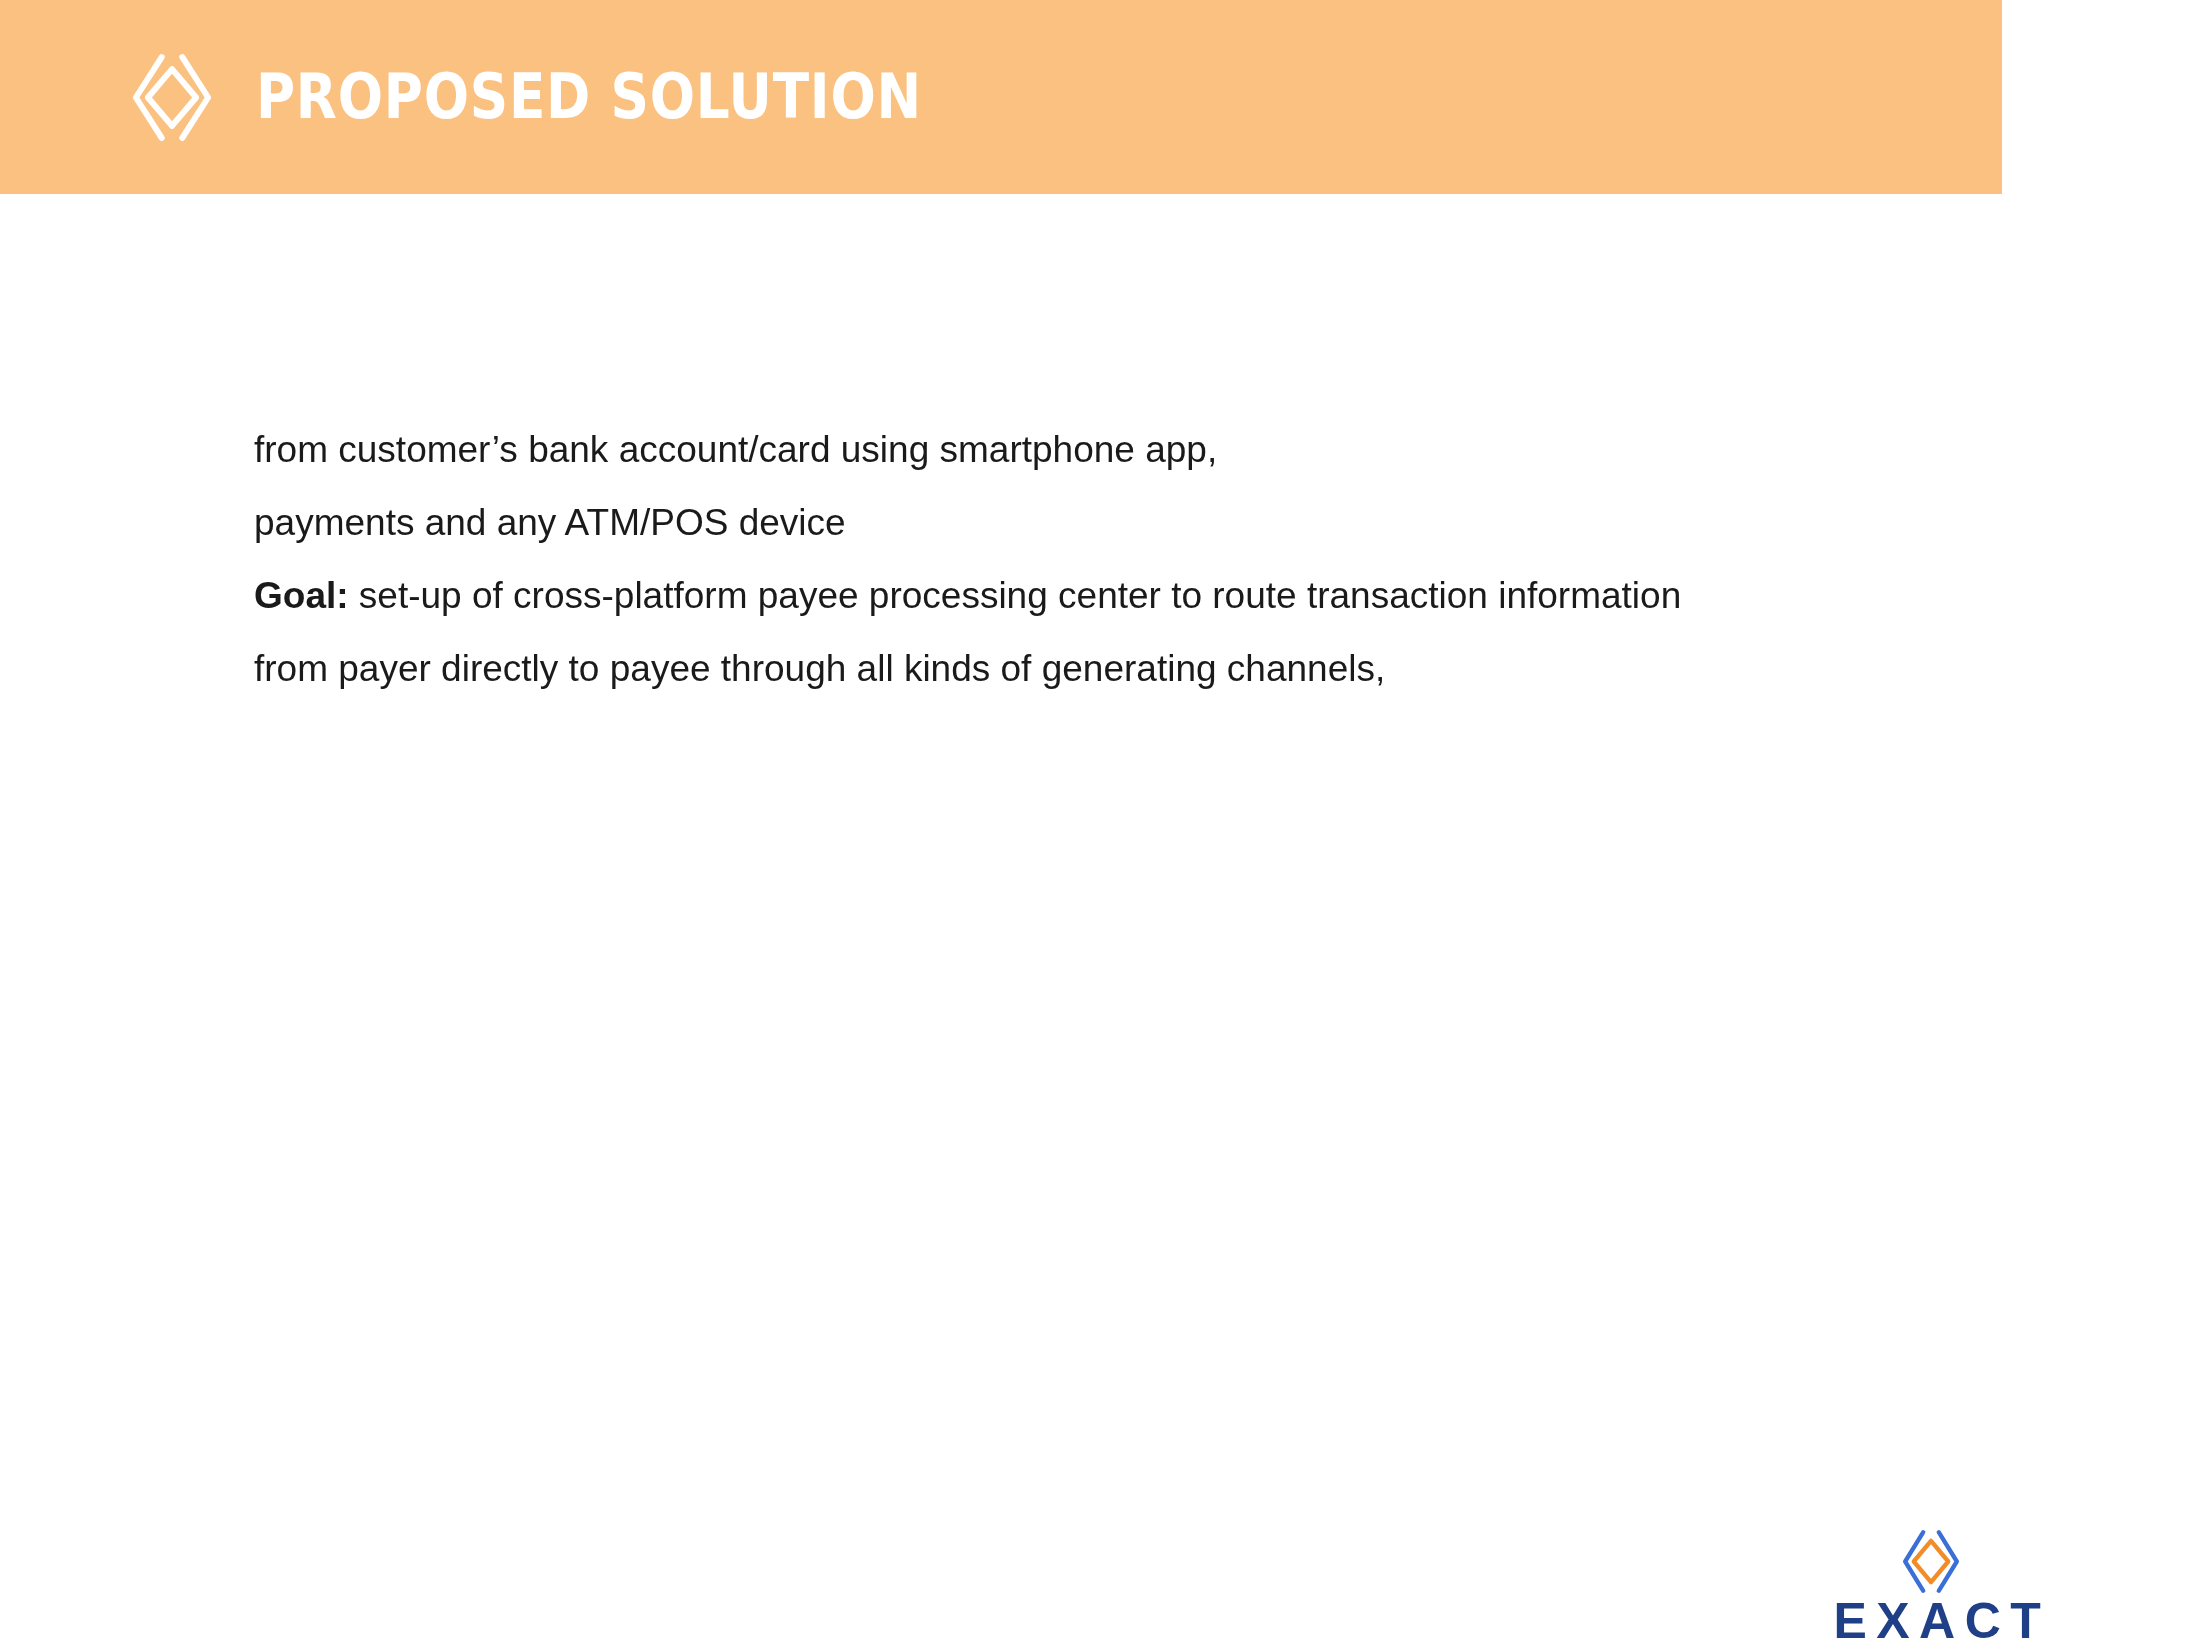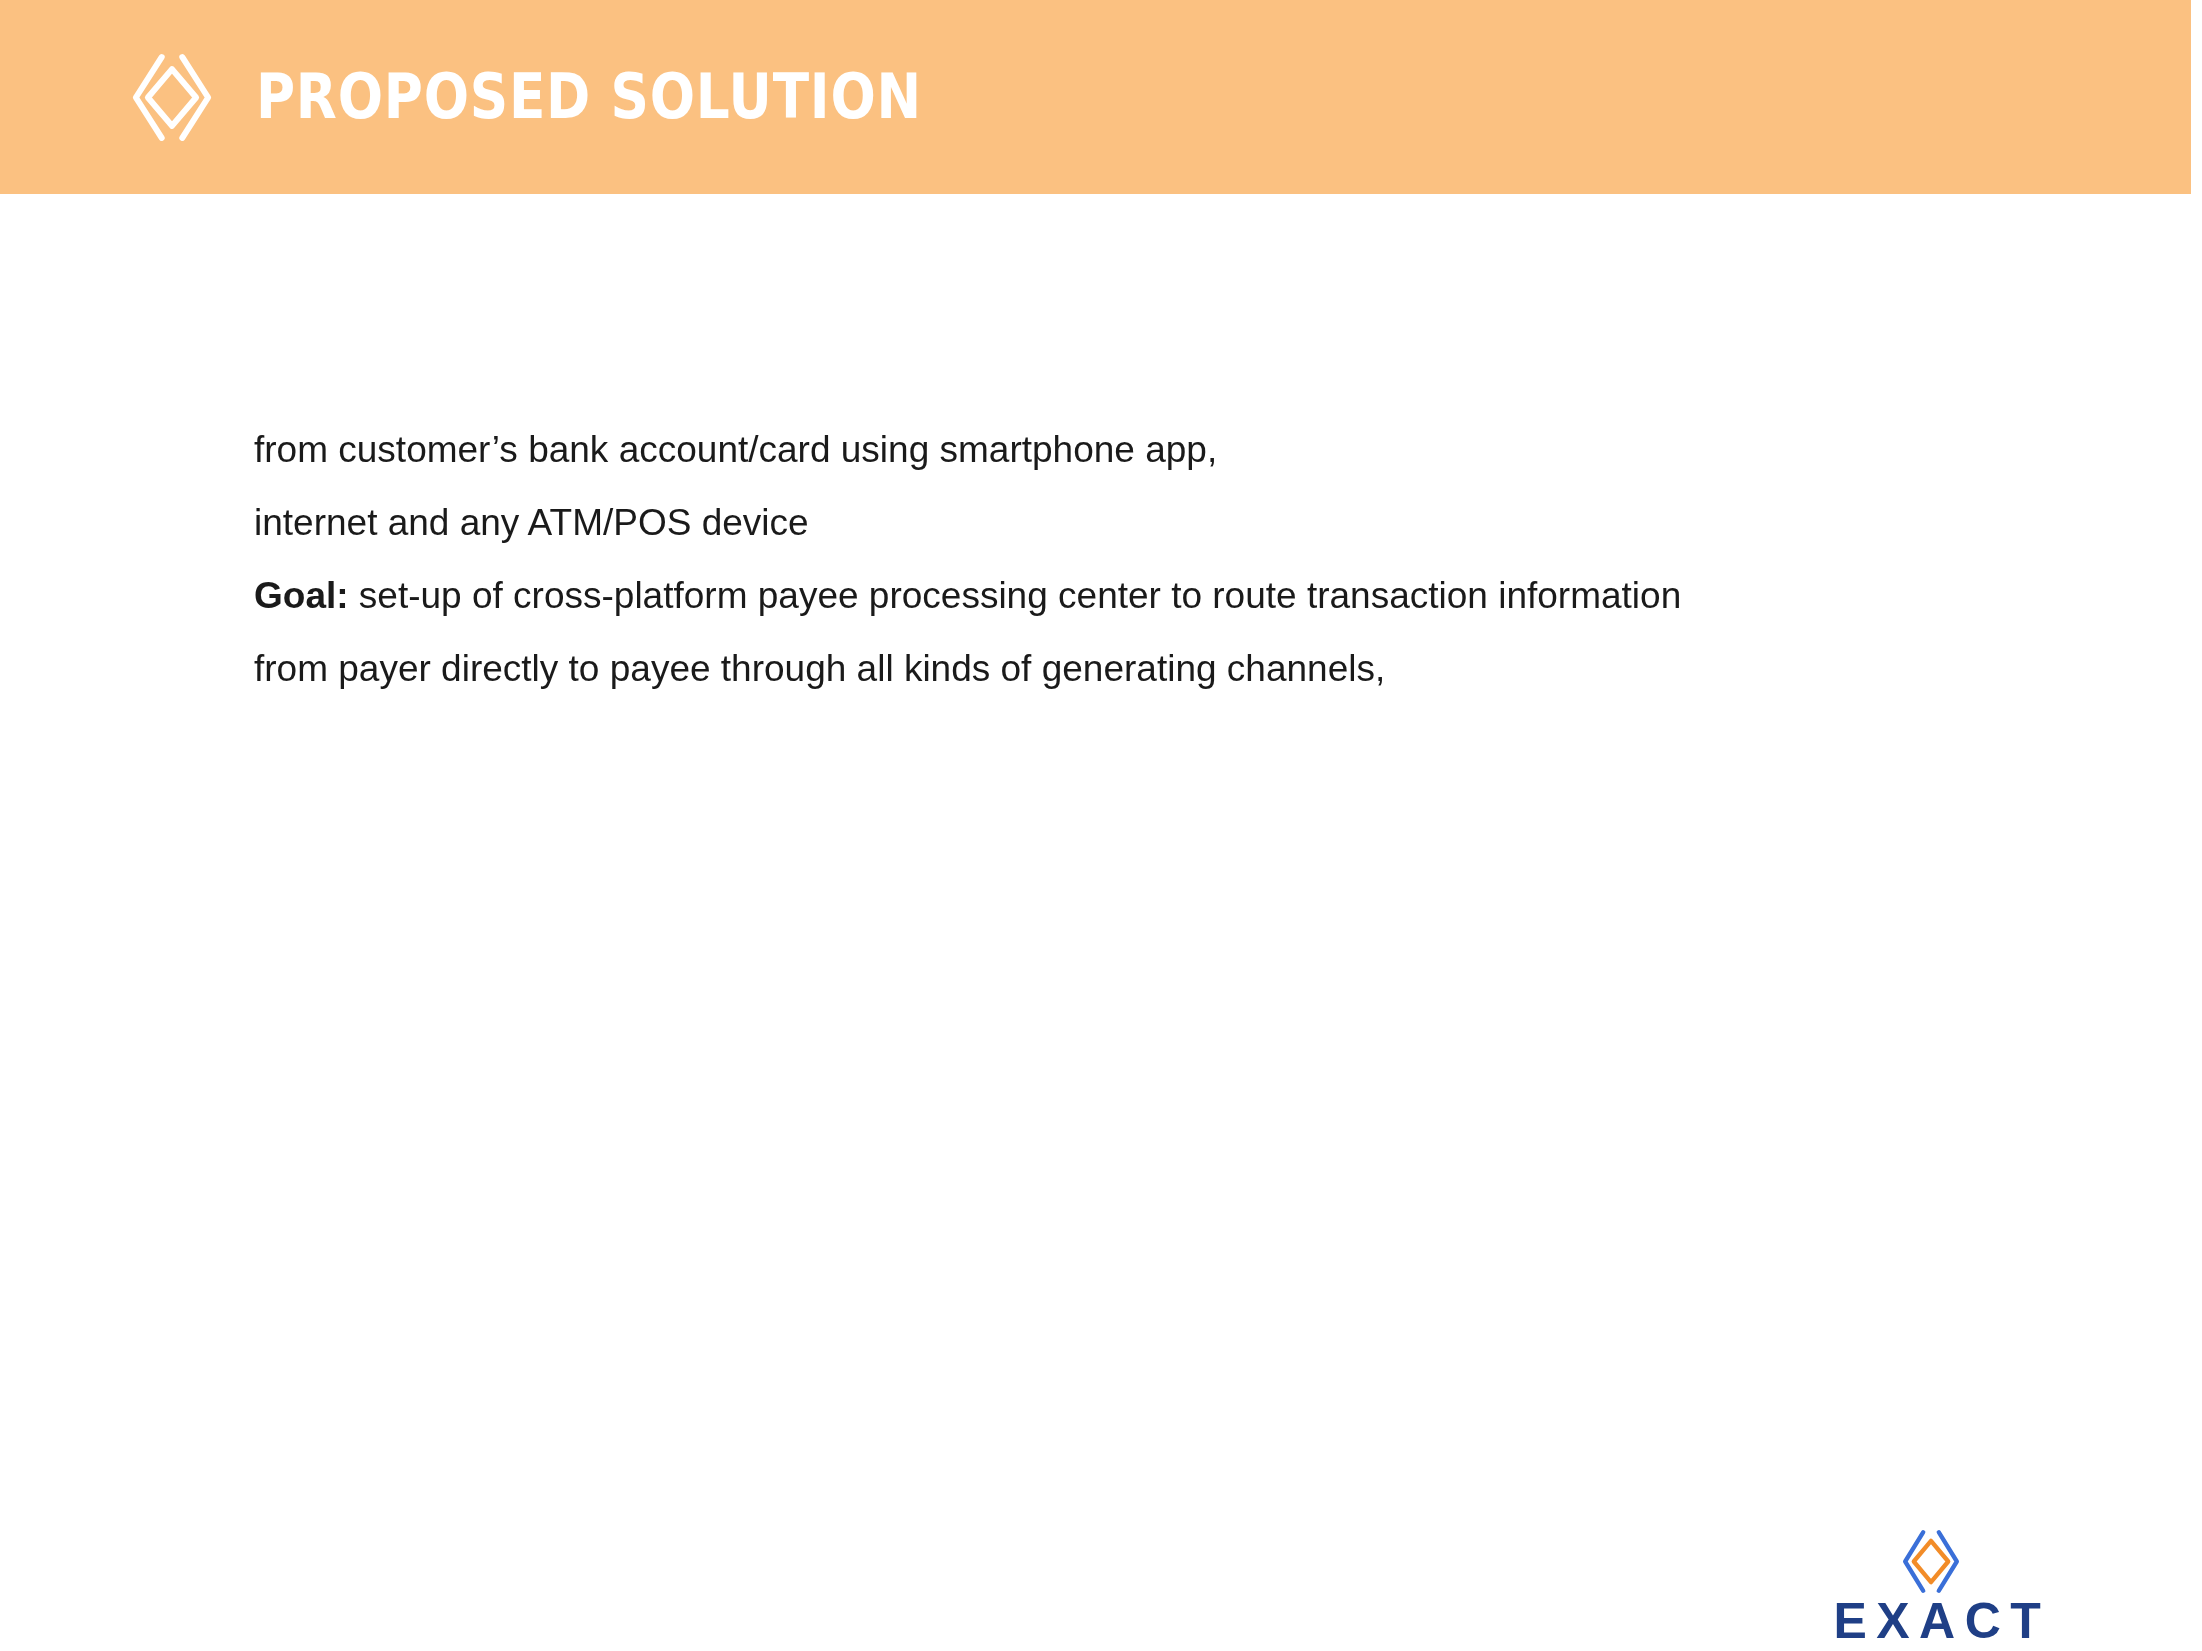--- a/index.html
+++ b/index.html
@@ -13,21 +13,21 @@
     font-family: "Liberation Sans", sans-serif;
     position: relative;
     overflow: hidden;
   }
 
   
   .header-band {
     position: absolute;
     top: 0;
     left: 0;
-    width: 2191px;
+    width: 2002px;
     height: 194px;
     background: #fbc181;
     display: flex;
     align-items: center;
   }
   .header-logo-mark {
     margin-left: 129px;
     width: 86px;
     height: 95px;
     flex: 0 0 auto;
@@ -98,21 +98,21 @@
     <path d="M50 22 L78 55 L50 88 L22 55 Z" fill="none" stroke="#ffffff" stroke-width="7" stroke-linejoin="round"></path>
   </svg>
   <div class="header-title">PROPOSED SOLUTION</div>
 </div>
 
 <div class="content">
   <div class="para-line">
     <span class="lead"></span><span>from customer’s bank account/card using smartphone app,</span>
   </div>
   <div class="para-line">
-    <span class="lead"></span><span>internet and any ATM/POS device</span>
+    <span class="lead"></span><span>payments and any ATM/POS device</span>
   </div>
   <div class="para-line">
     <span class="lead">Goal:</span><span> set-up of cross-platform payee processing center to route transaction information</span>
   </div>
   <div class="para-line">
     <span class="lead"></span><span>from payer directly to payee through all kinds of generating channels,</span>
   </div>
 </div>
 
 <div class="footer-logo">

